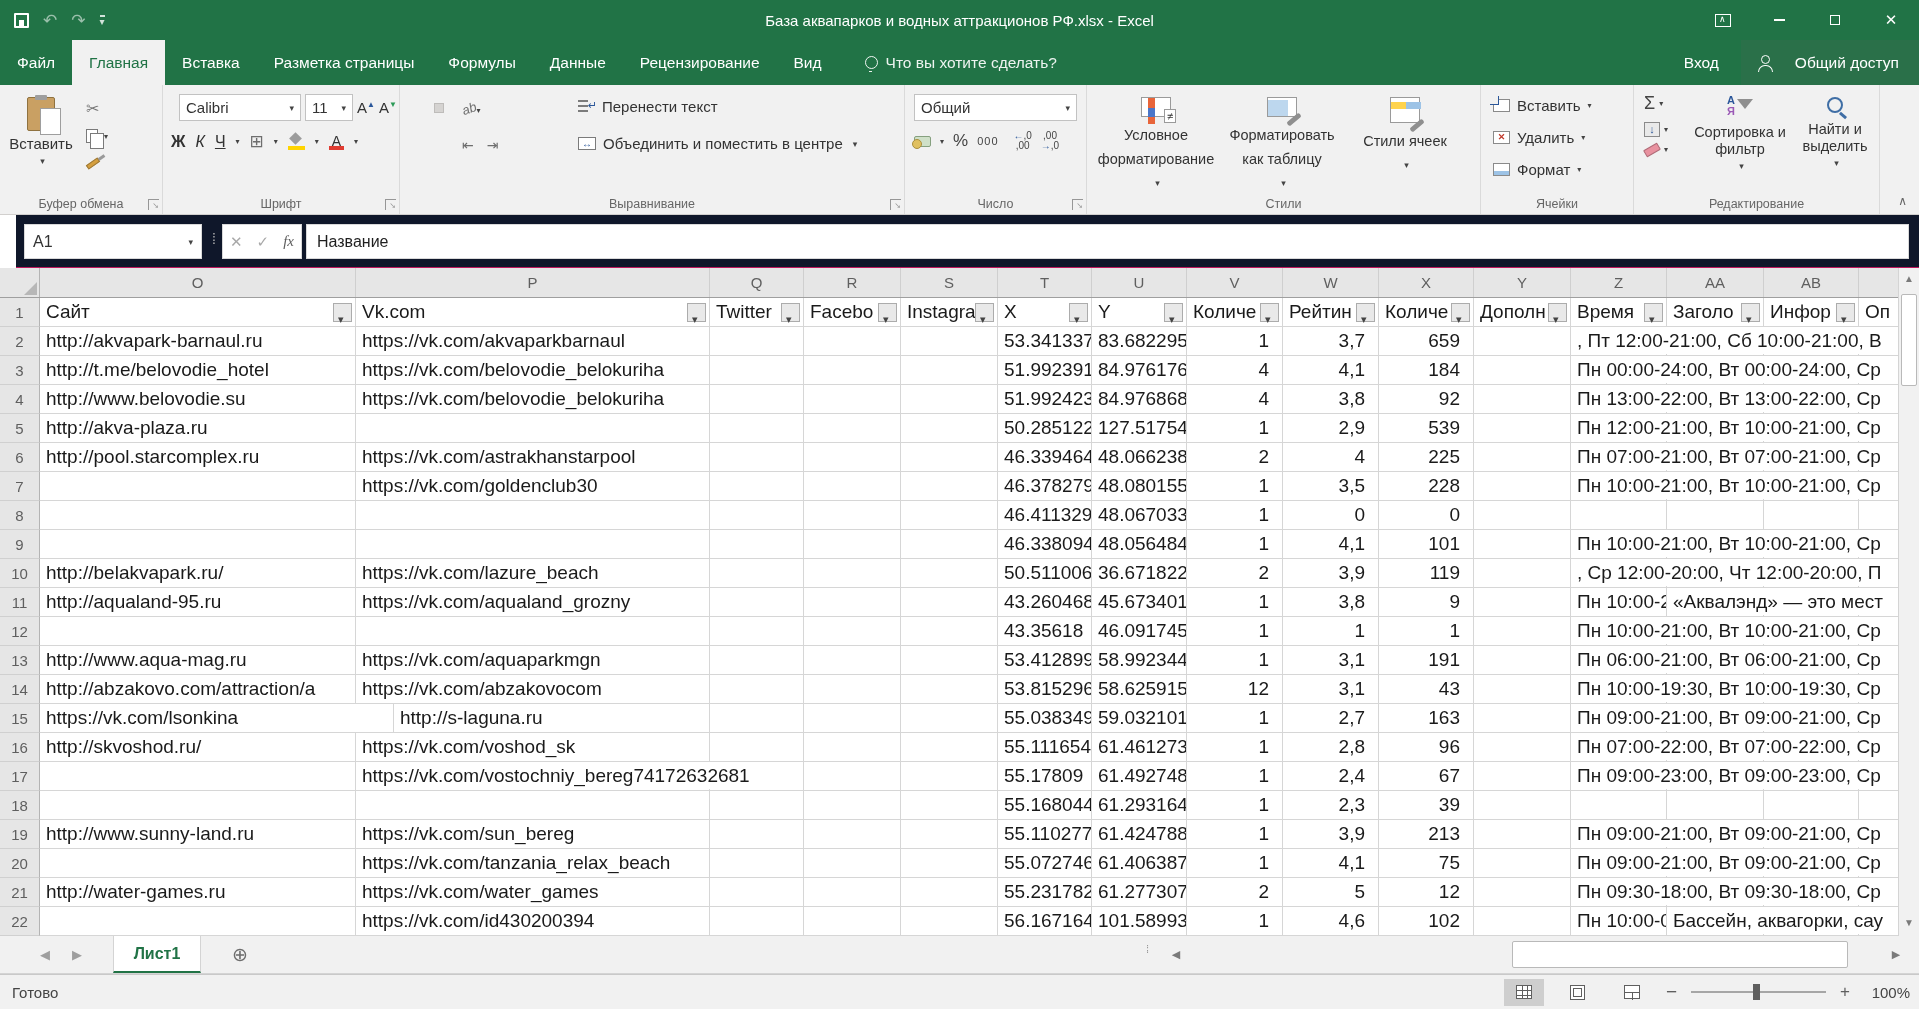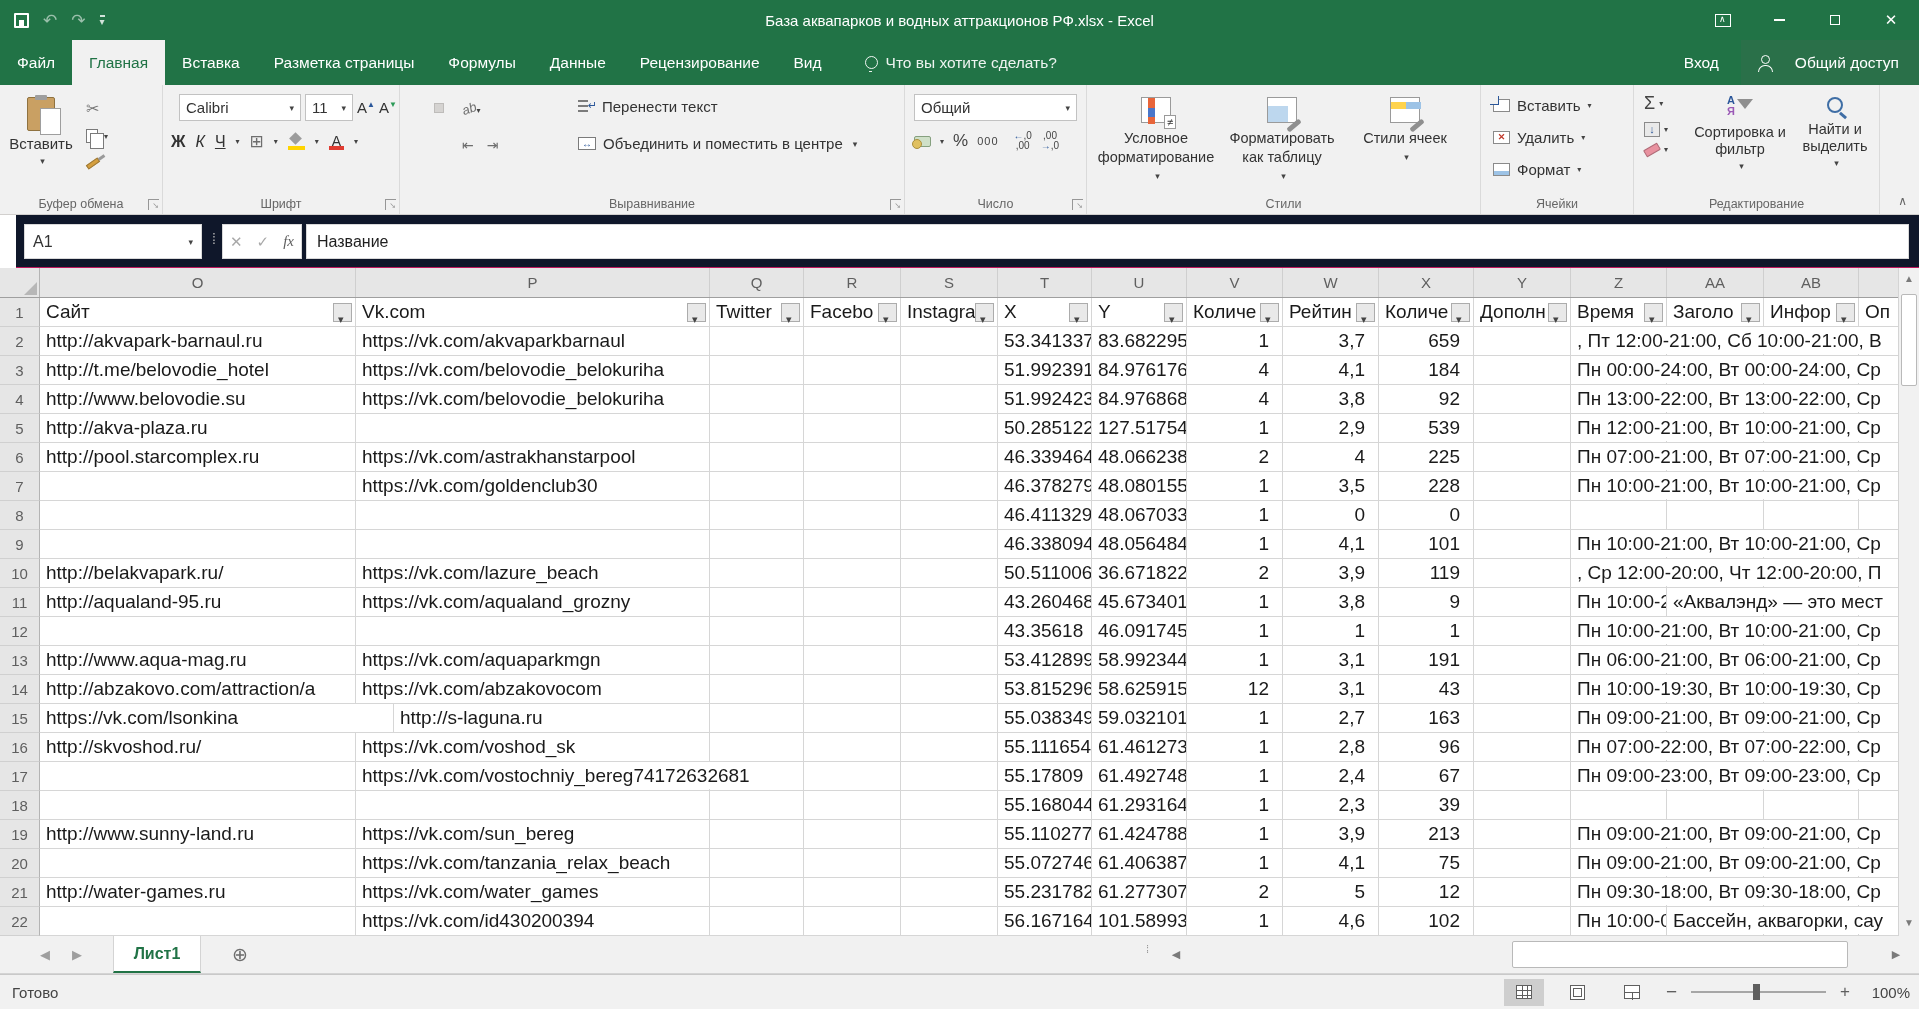--- a/index.html
+++ b/index.html
@@ -96,21 +96,21 @@
   .numfmt { width:163px; }
   .num-row2 { position:absolute; left:9px; top:46px; display:flex; gap:9px; align-items:center; color:#444; }
   .money-ic { width:17px; height:11px; background:#cfe0c8; border:1px solid #86a07f; border-radius:2px; position:relative; }
   .money-ic::after { content:""; position:absolute; left:-3px; bottom:-3px; width:8px; height:8px; border-radius:50%; background:#e0c060; border:1px solid #a98f3e; }
   .pct { font-size:17px; }
   .zeros { font-size:11px; letter-spacing:1px; }
   .decm { font-size:10px; color:#444; line-height:10px; text-align:center; }
   .decm b { color:#2b579a; }
 
   .g-styles { left:1087px; width:394px; }
-  .style-big { position:absolute; top:8px; width:126px; height:102px; display:flex; flex-direction:column; align-items:center; text-align:center; font-size:14.5px; color:#333; line-height:19px; }
+  .style-big { position:absolute; top:8px; width:126px; height:102px; display:flex; flex-direction:column; align-items:center; text-align:center; font-size:14.5px; color:#333; line-height:24px; }
   .sb1 { left:6px; } .sb2 { left:132px; } .sb3 { left:258px; width:120px; }
   .tbl-ic { width:30px; height:26px; border:1px solid #9a9a9a; background:#fff; margin:4px 0 6px; position:relative; }
   .tbl-ic.cf::before { content:""; position:absolute; left:6px; top:0; width:7px; height:26px; background:linear-gradient(#e8653a 0 40%, #4a76c9 40% 75%, #e8653a 75%); }
   .tbl-ic.cf::after { content:"≠"; position:absolute; right:-6px; bottom:-7px; background:#fff; border:1px solid #9a9a9a; font-size:11px; line-height:12px; padding:0 2px; color:#333; }
   .tbl-ic.ft::before { content:""; position:absolute; left:0; bottom:0; width:20px; height:16px; background:#bdd7ee; }
   .tbl-ic.ft::after, .tbl-ic.cs::after { content:""; position:absolute; right:-6px; bottom:-6px; width:16px; height:5px; background:#8f8f8f; border-radius:2px; transform:rotate(-40deg); }
   .tbl-ic.cs::before { content:""; position:absolute; left:0; top:4px; width:30px; height:7px; background:linear-gradient(90deg,#ffd34d 0 50%, #9dc3e6 50%); }
 
   .g-cells { left:1481px; width:153px; }
   .cells-row { position:absolute; left:12px; display:flex; align-items:center; gap:7px; font-size:15px; color:#333; white-space:nowrap; }

